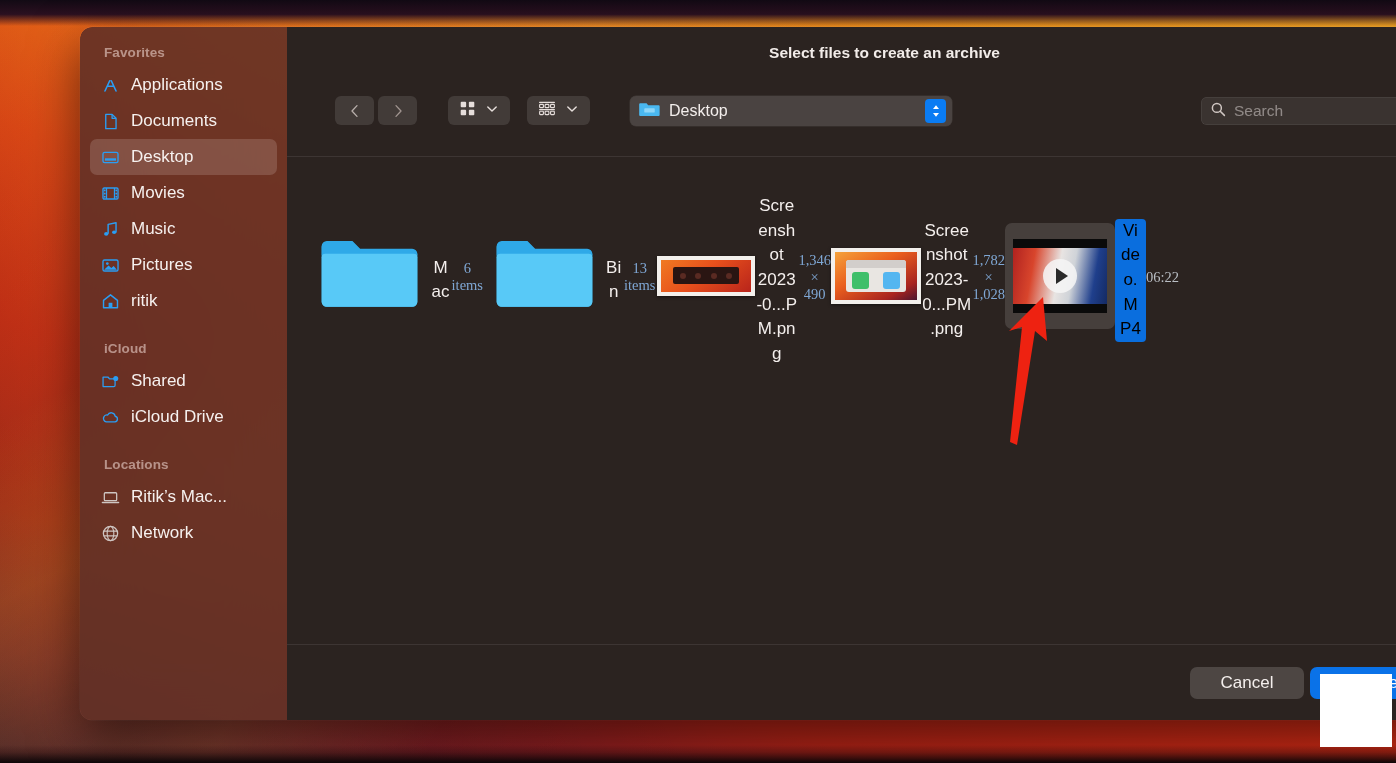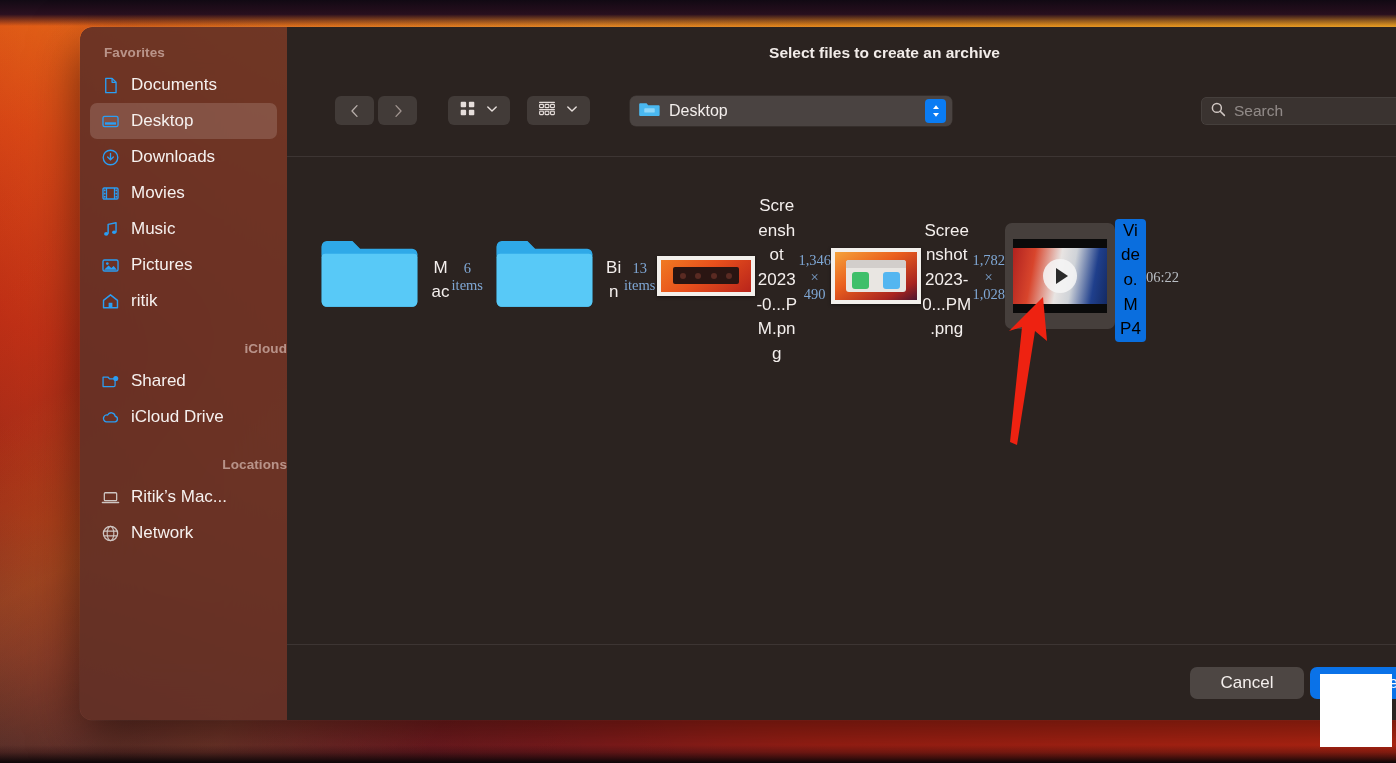--- a/index.html
+++ b/index.html
@@ -63,21 +63,21 @@
     backdrop-filter:blur(30px);
     padding:18px 0 0 0;
     position:relative;
   }
   .sb-section{
     color:rgba(255,235,230,0.52);
     font-size:13.5px; font-weight:700;
     padding:0 0 7px 24px;
     letter-spacing:0.1px;
   }
-  .sb-section.gap{ padding-top:22px;text-align:right; }
+  .sb-section.gap{ padding-top:22px; }
   .sb-item{
     display:flex; align-items:center;
     gap:11px;
     height:36px;
     margin:0 10px;
     padding:0 11px;
     border-radius:7px;
     color:#f6f1ef;
     font-size:17px;
     font-weight:400;
@@ -310,20 +310,28 @@
 <div id="wallpaper"></div>
 <div id="topshade"></div>
 <div id="botshade"></div>
 
 <div id="dialog">
 
   <div id="sidebar">
 
     <div class="sb-section">Favorites</div>
 
+    <div class="sb-item">
+      <span class="sb-ico">
+        <svg viewBox="0 0 24 24" width="19" height="19">
+            <path d="M5 19 L11 6 M19 19 L13 6 M9.2 13 H14.8" stroke="#2a9ef4" stroke-width="2" fill="none" stroke-linecap="round"></path>
+          </svg>
+      </span>
+      <span>Applications</span>
+    </div>
 
     <div class="sb-item">
       <span class="sb-ico">
         <svg viewBox="0 0 24 24" width="19" height="19">
             <path d="M6 3 h8 l5 5 v13 H6 Z" fill="none" stroke="#2a9ef4" stroke-width="1.7" stroke-linejoin="round"></path>
             <path d="M14 3 v5 h5" fill="none" stroke="#2a9ef4" stroke-width="1.7" stroke-linejoin="round"></path>
           </svg>
       </span>
       <span>Documents</span>
     </div>
@@ -331,29 +339,20 @@
     <div class="sb-item sel">
       <span class="sb-ico">
         <svg viewBox="0 0 24 24" width="19" height="19">
             <rect x="2.5" y="5.5" width="19" height="13" rx="2.2" fill="none" stroke="#2a9ef4" stroke-width="1.7"></rect>
             <rect x="5" y="13" width="14" height="3" fill="#2a9ef4"></rect>
           </svg>
       </span>
       <span>Desktop</span>
     </div>
 
-    <div class="sb-item">
-      <span class="sb-ico">
-        <svg viewBox="0 0 24 24" width="19" height="19">
-            <circle cx="12" cy="12" r="9.2" fill="none" stroke="#2a9ef4" stroke-width="1.7"></circle>
-            <path d="M12 7 v8 M8.4 11.4 L12 15 L15.6 11.4" fill="none" stroke="#2a9ef4" stroke-width="1.7" stroke-linecap="round" stroke-linejoin="round"></path>
-          </svg>
-      </span>
-      <span>Downloads</span>
-    </div>
 
     <div class="sb-item">
       <span class="sb-ico">
         <svg viewBox="0 0 24 24" width="19" height="19">
             <rect x="2.5" y="5" width="19" height="14" rx="1.6" fill="none" stroke="#2a9ef4" stroke-width="1.7"></rect>
             <path d="M7 5 v14 M17 5 v14" stroke="#2a9ef4" stroke-width="1.5"></path>
             <rect x="3.6" y="7" width="2.2" height="2.2" fill="#2a9ef4"></rect>
             <rect x="3.6" y="11" width="2.2" height="2.2" fill="#2a9ef4"></rect>
             <rect x="3.6" y="15" width="2.2" height="2.2" fill="#2a9ef4"></rect>
             <rect x="18.2" y="7" width="2.2" height="2.2" fill="#2a9ef4"></rect>

